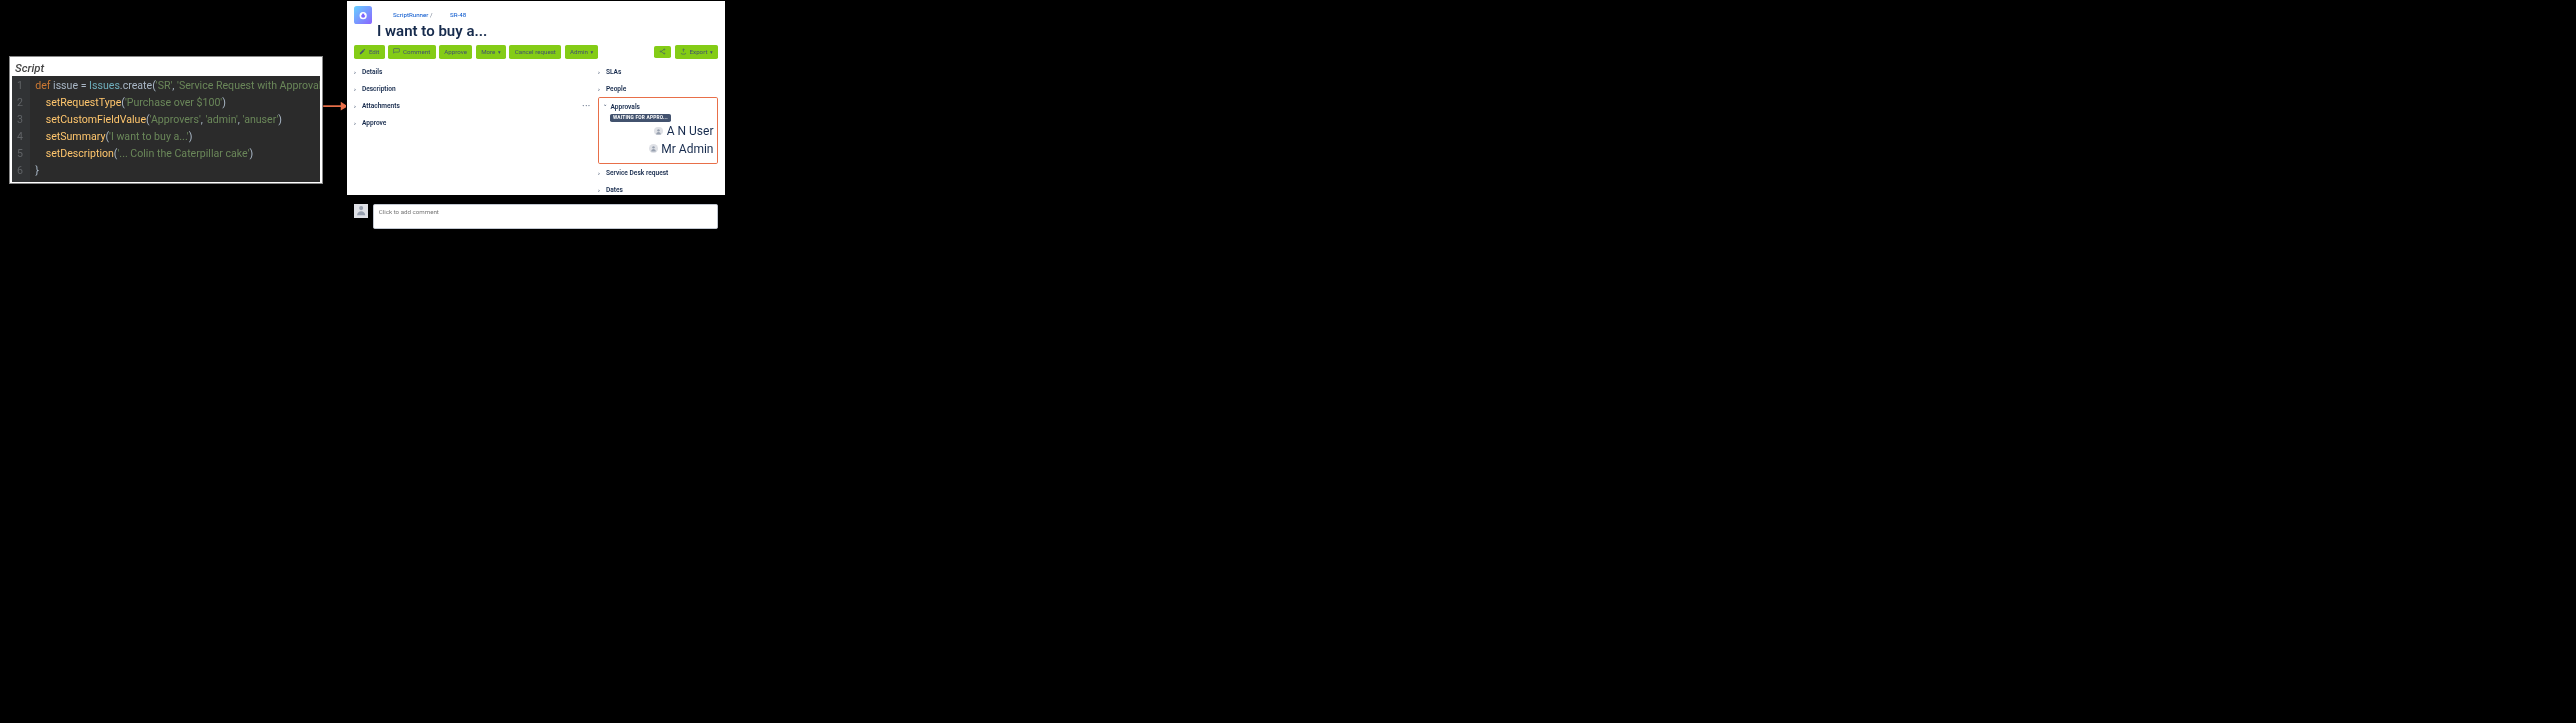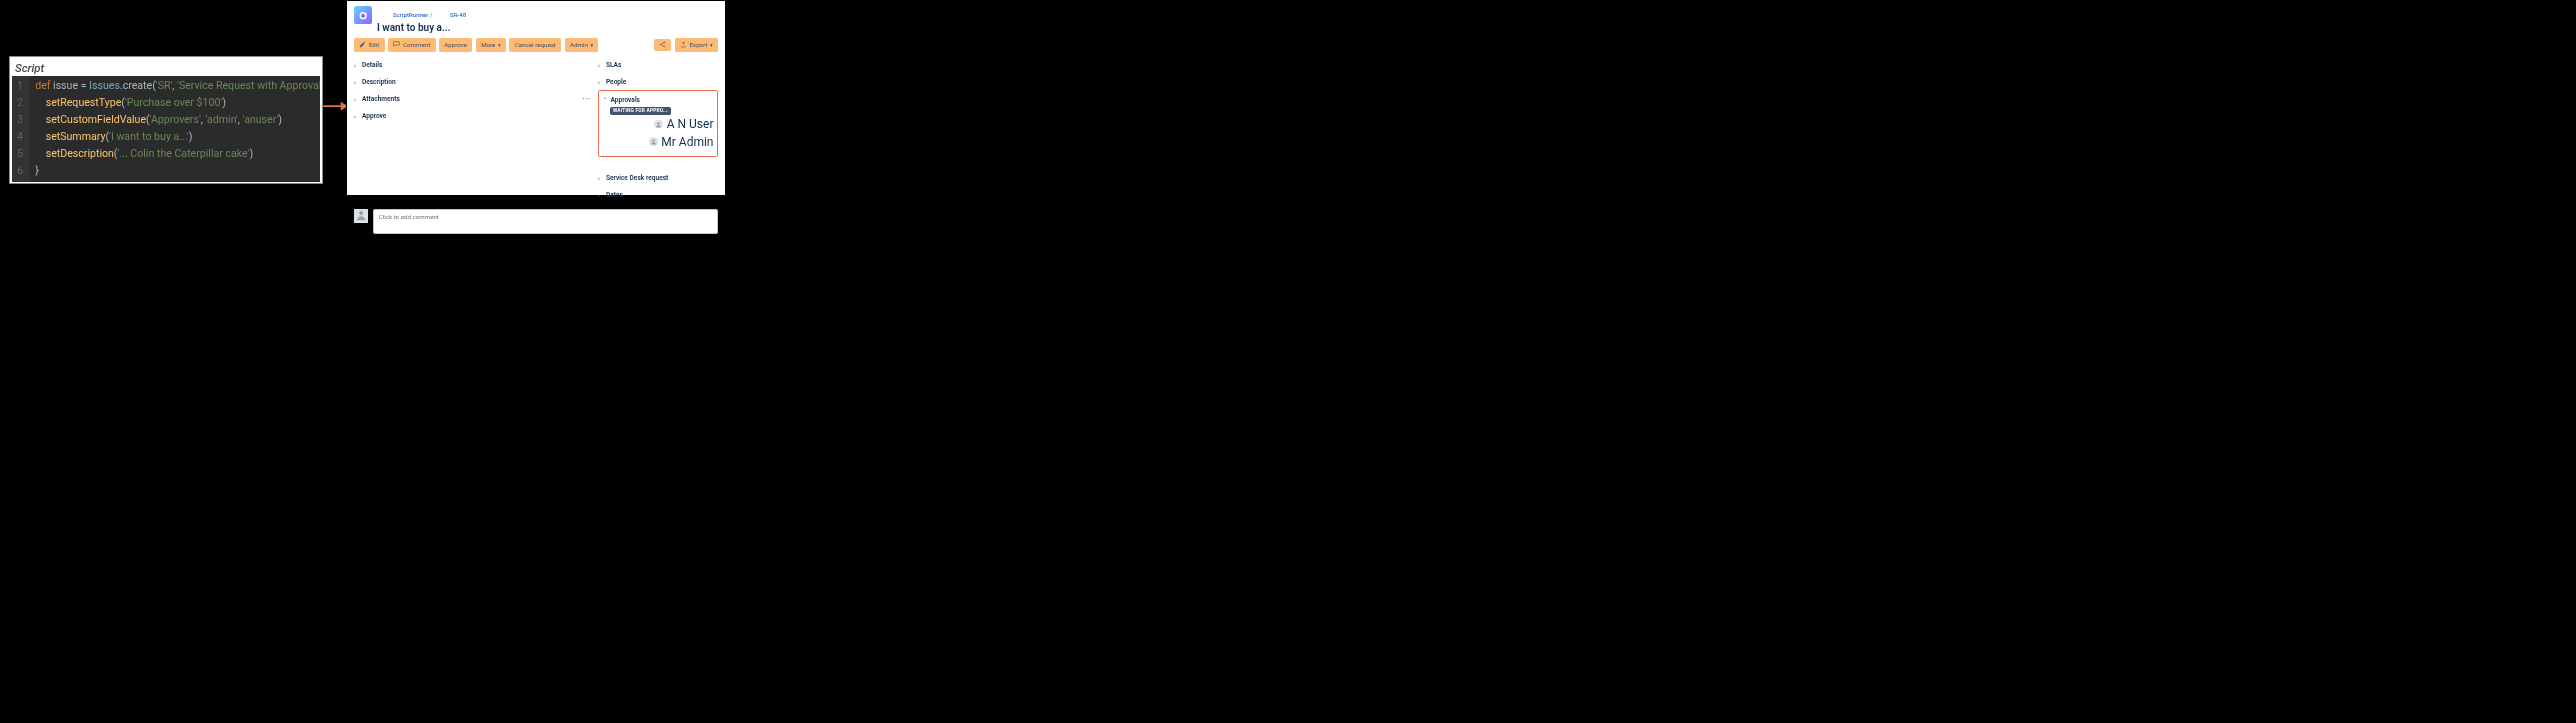--- a/index.html
+++ b/index.html
@@ -77,30 +77,30 @@
       background: linear-gradient(135deg, #66d1ff, #8a63ff);
       border-radius: 2.6px;
       display: flex;
       align-items: center;
       justify-content: center;
       color: #fff;
       font-size: 10.6px;
     }
     .crumb-links a { color: #0052cc; text-decoration: none; padding-left: 16px; }
     .crumb-links { font-size: 6.2px; }
-    .issue-title { font-size: 10px; font-weight: 600; color: #172b4d; padding: 0 7px 5.3px 30px; margin-top: -1.8px; }
+    .issue-title { font-size: 15px; font-weight: 600; color: #172b4d; padding: 0 7px 5.3px 30px; margin-top: -1.8px; }
 
     .toolbar {
       display: flex;
       gap: 3.5px;
       padding: 0 7px 5.3px 7px;
       align-items: center;
     }
     .btn {
-      background: #fdba74;
+      background: #84cc16;
       border: none;
       border-radius: 1.8px;
       padding: 2.6px 5.3px;
       font-size: 6.2px;
       color: #42526e;
       display: inline-flex;
       align-items: center;
       gap: 2.6px;
       cursor: pointer;
     }
@@ -121,21 +121,21 @@
       font-weight: 600;
       padding: 4.4px 0;
     }
     .sect .chev { font-size: 6.2px; color: #42526e; width: 5.3px; display: inline-block; }
     .ell { margin-left: auto; color: #42526e; letter-spacing: 0.9px; font-weight: bold; cursor: pointer; }
 
     .approvals-box {
       border: 1.3px solid #e86f49;
       border-radius: 1.8px;
       padding: 1.8px 3.5px 5.3px 3.5px;
-      margin-bottom: 13px;
+      margin-bottom: 1px;
     }
     .approvals-box .sect { padding: 2.6px 0; }
     .status-pill {
       display: inline-block;
       background: #42526e;
       color: #fff;
       font-size: 4.8px;
       font-weight: 700;
       padding: 1.8px 3.5px;
       border-radius: 1.8px;

